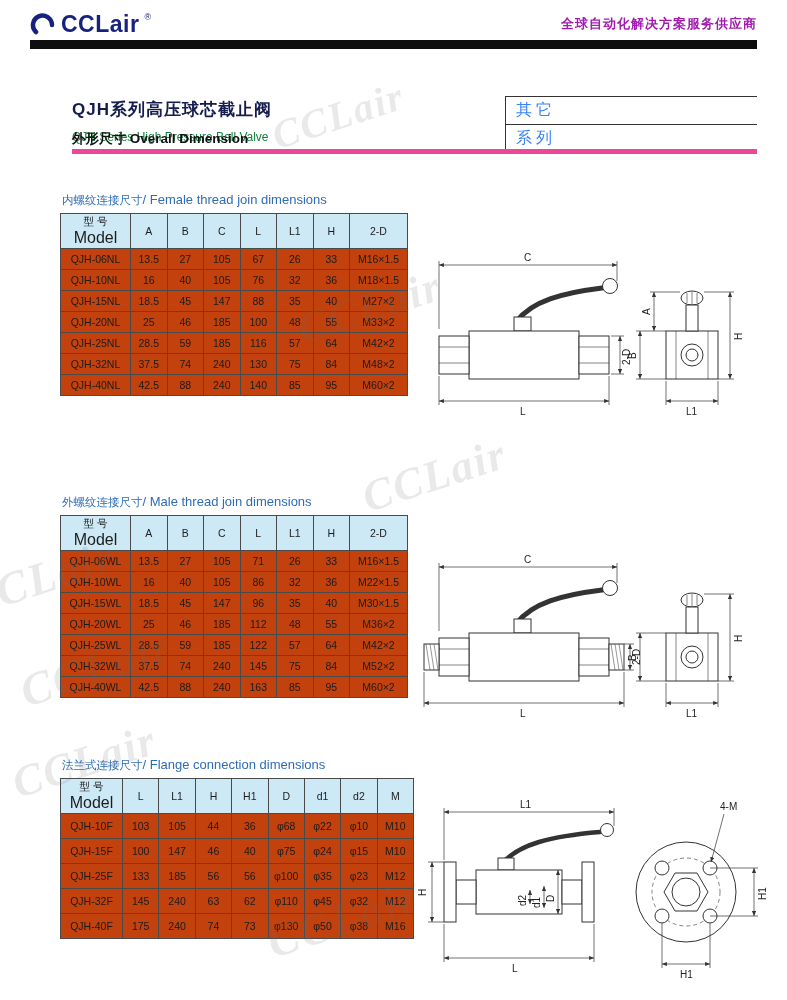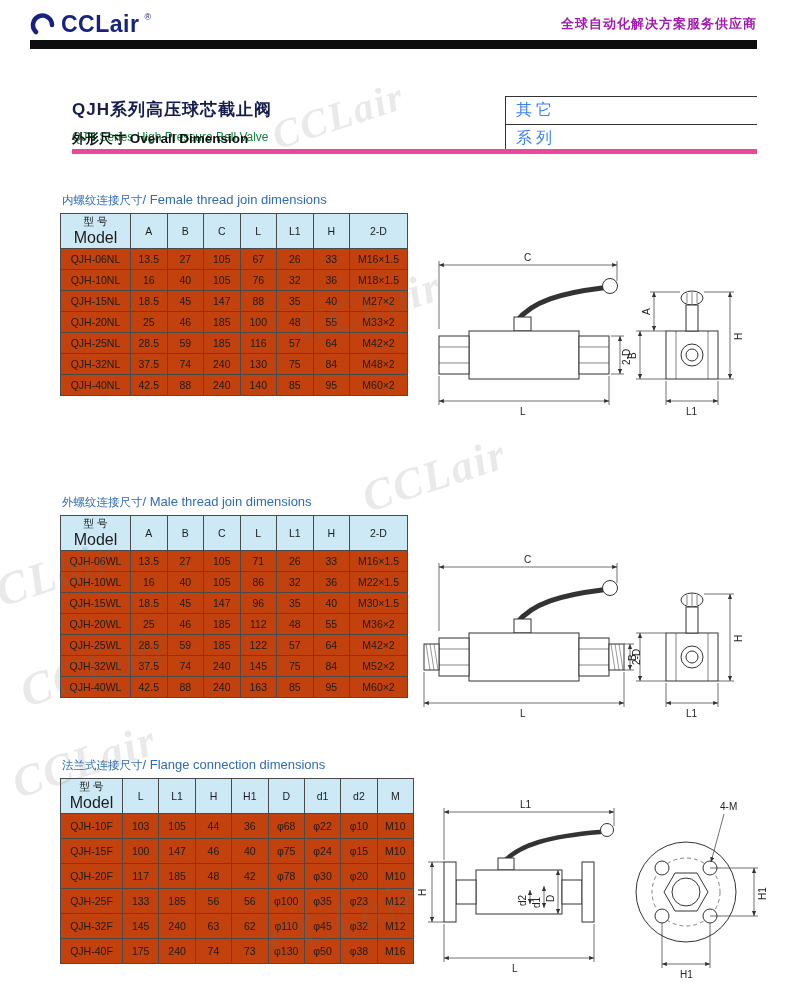--- a/index.html
+++ b/index.html
@@ -425,31 +425,20 @@
               <td>100</td>
               <td>147</td>
               <td>46</td>
               <td>40</td>
               <td>φ75</td>
               <td>φ24</td>
               <td>φ15</td>
               <td>M10</td>
             </tr>
             <tr>
-              <td>QJH-20F</td>
-              <td>117</td>
-              <td>185</td>
-              <td>48</td>
-              <td>42</td>
-              <td>φ78</td>
-              <td>φ30</td>
-              <td>φ20</td>
-              <td>M10</td>
-            </tr>
-            <tr>
               <td>QJH-25F</td>
               <td>133</td>
               <td>185</td>
               <td>56</td>
               <td>56</td>
               <td>φ100</td>
               <td>φ35</td>
               <td>φ23</td>
               <td>M12</td>
             </tr>

